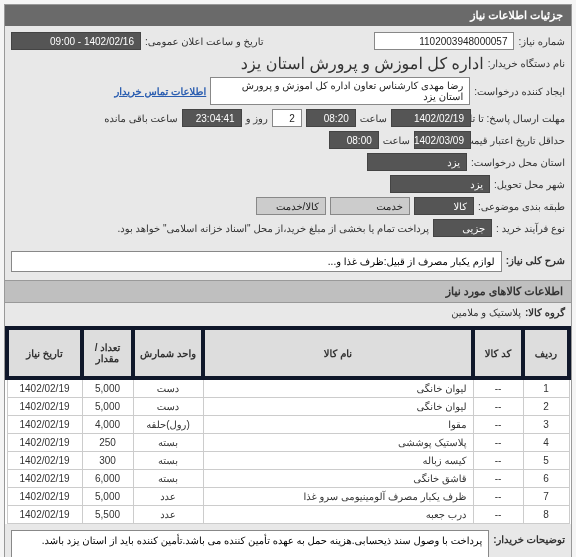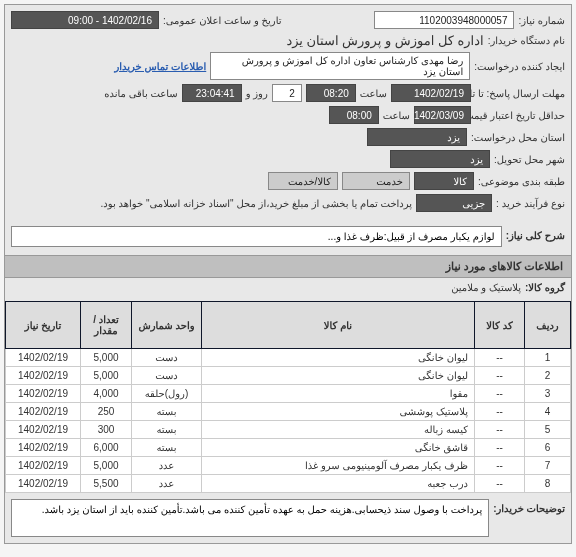--- a/index.html
+++ b/index.html
@@ -86,54 +86,55 @@
 }
 table {
   width: 100%;
   border-collapse: collapse;
   font-size: 10px;
   background: #fff;
   margin-top: 2px;
 }
 th {
   background: #ddd;
-  border: 1px solid #0f172a;
+  border: 4px solid #0f172a;
   padding: 12px 3px;
   font-weight: bold;
   color: #333;
   text-align: center;
 }
 td {
   border: 1px solid #ccc;
   padding: 3px;
   text-align: center;
   color: #333;
 }
 td.right { text-align: right; padding-right: 6px; }
 .spacer { flex: 1; }
 </style>
 </head>
 <body>
 
 <div class="container">
 
+  <div class="header">جزئیات اطلاعات نیاز</div>
 
   <div class="form-section">
 
     <div class="row">
       <span class="label">شماره نیاز:</span>
       <span class="field" style="width:140px">1102003948000057</span>
       <span class="spacer"></span>
       <span class="label">تاریخ و ساعت اعلان عمومی:</span>
-      <span class="field field-dark" style="width:148px">1402/02/16 - 09:00</span>
+      <span class="field field-dark" style="width:130px">1402/02/16 - 09:00</span>
     </div>
 
     <div class="row">
       <span class="label">نام دستگاه خریدار:</span>
-      <span class="label" style="font-size:13px">اداره کل اموزش و پرورش استان یزد</span>
+      <span class="label" style="font-size:16px">اداره کل اموزش و پرورش استان یزد</span>
     </div>
 
     <div class="row">
       <span class="label">ایجاد کننده درخواست:</span>
       <span class="field" style="width:260px">رضا مهدی کارشناس تعاون اداره کل اموزش و پرورش استان یزد</span>
       <span class="link">اطلاعات تماس خریدار</span>
     </div>
 
     <div class="row">
       <span class="label" style="width:90px">مهلت ارسال پاسخ: تا تاریخ:</span>
@@ -159,27 +160,27 @@
     </div>
 
     <div class="row">
       <span class="label">شهر محل تحویل:</span>
       <span class="field field-dark" style="width:100px">یزد</span>
     </div>
 
     <div class="row">
       <span class="label">طبقه بندی موضوعی:</span>
       <span class="field field-dark" style="width:60px">کالا</span>
-      <span class="field" style="width:68px;background:#ccc">خدمت</span>
+      <span class="field" style="width:80px;background:#ccc">خدمت</span>
       <span class="field" style="width:70px;background:#ccc">کالا/خدمت</span>
     </div>
 
     <div class="row">
       <span class="label">نوع فرآیند خرید :</span>
-      <span class="field field-dark" style="width:76px">جزیی</span>
+      <span class="field field-dark" style="width:59px">جزیی</span>
       <span class="label" style="font-size:10px">پرداخت تمام یا بخشی از مبلغ خرید،از محل "اسناد خزانه اسلامی" خواهد بود.</span>
     </div>
 
   </div>
 
   <div class="row" style="padding:2px 6px;align-items:flex-start">
     <span class="label" style="font-weight:bold;padding-top:6px">شرح کلی نیاز:</span>
     <div class="wide-field" style="flex:1;margin:2px 0">لوازم یکبار مصرف از قبیل:ظرف غذا و...</div>
   </div>
 

